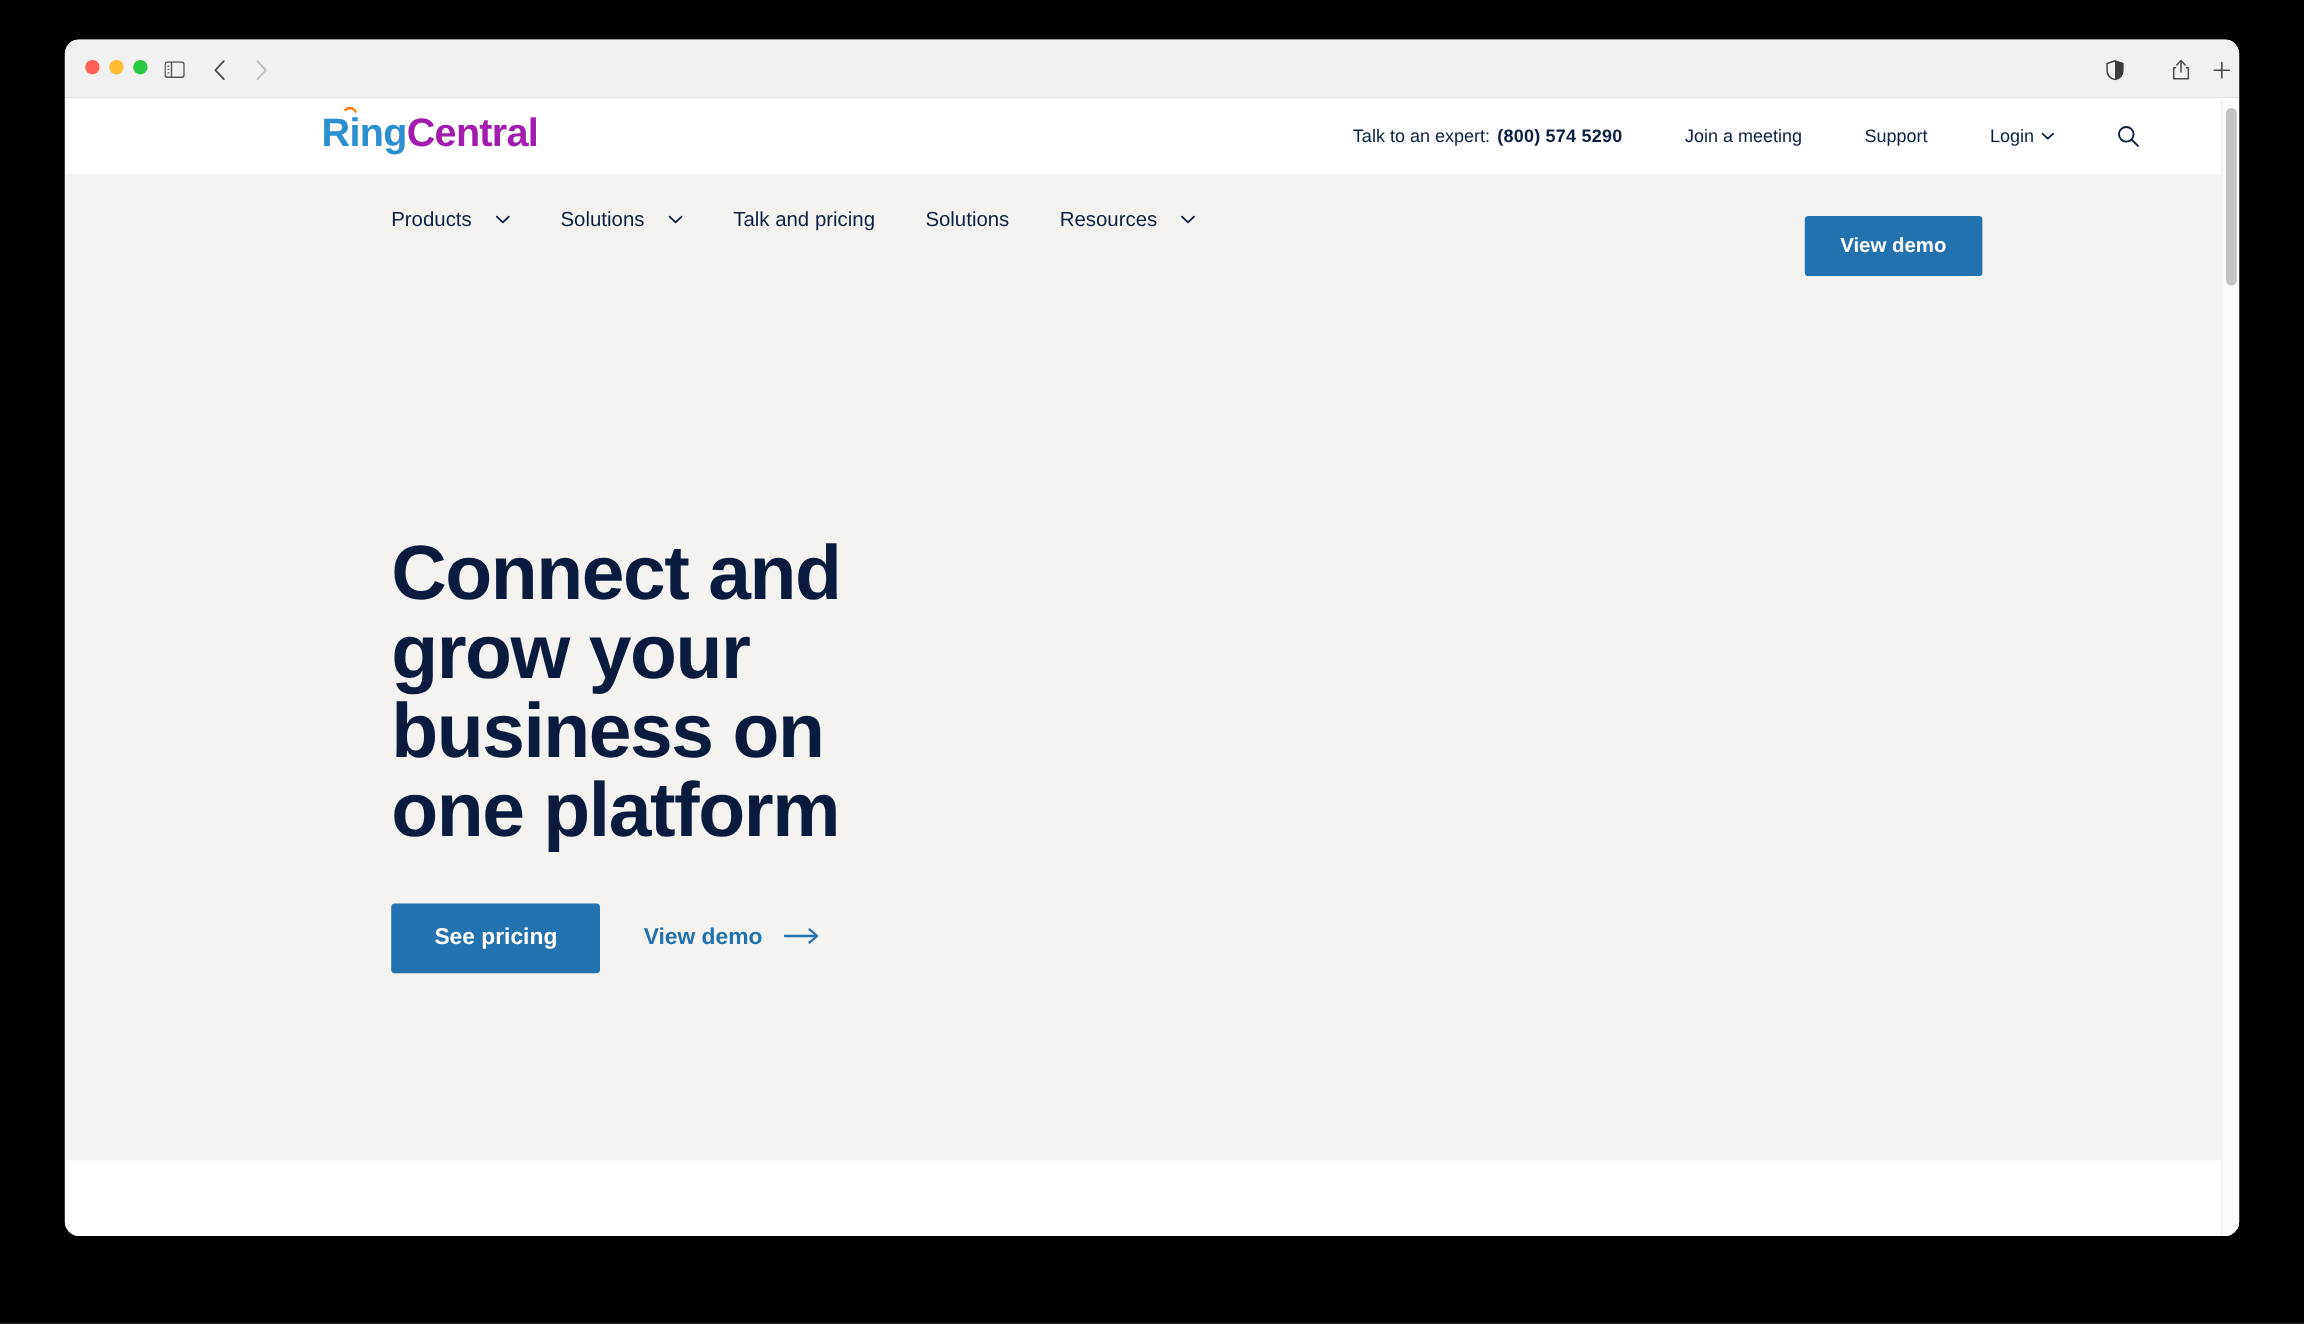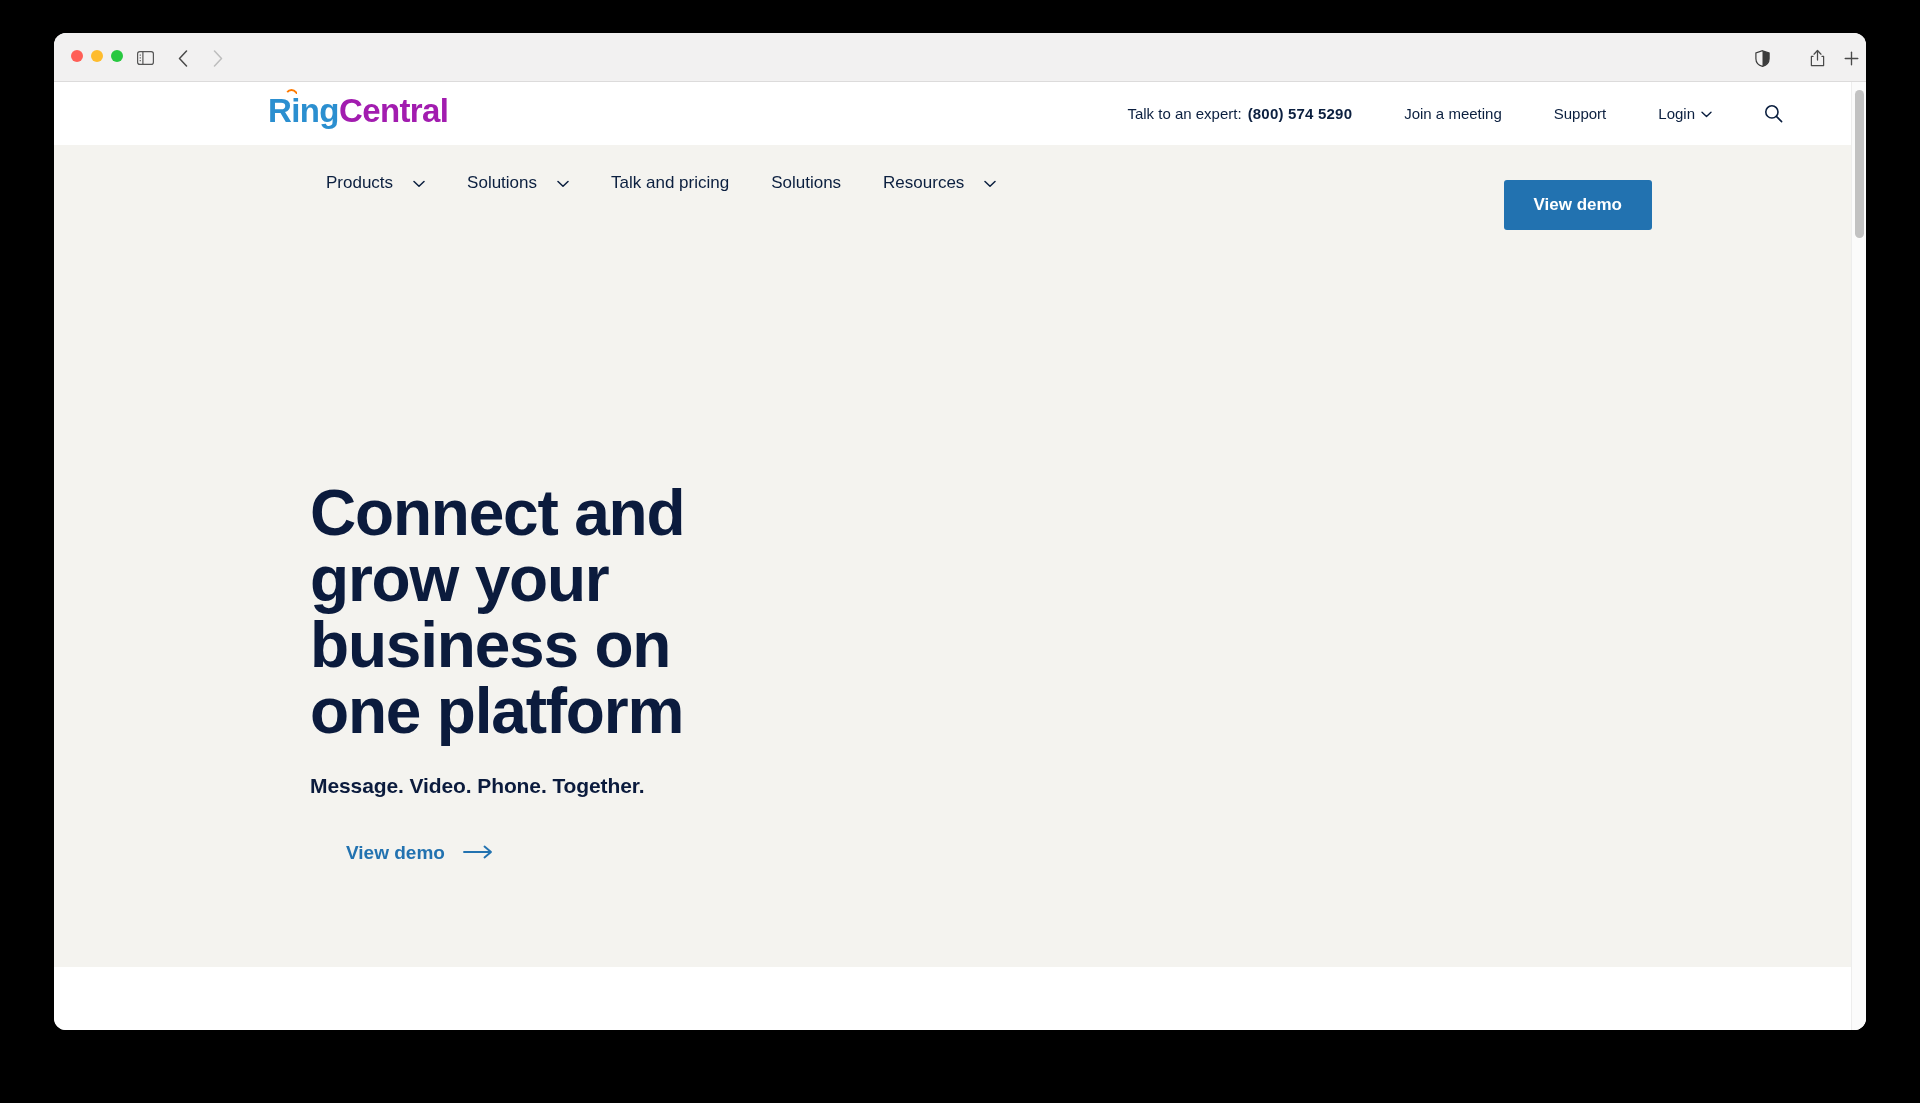--- a/index.html
+++ b/index.html
@@ -148,23 +148,22 @@
     color:#ffffff;
     font-size:17px; font-weight:700;
     padding:15px 30px;
     border-radius:3px;
     border:none;
     white-space:nowrap;
     font-family:"Liberation Sans", sans-serif;
   }
 
   #hero-content{
-    position:absolute; left:256px; top:300px;
+    position:absolute; left:272px; top:300px;
     width:700px;
-    margin-top:36px;
   }
   #hero-title{
     font-size:64px;
     line-height:1.03;
     font-weight:700;
     color:#0b1b3d;
     letter-spacing:-1.2px;
     max-width:480px;
   }
   #hero-subtitle{
@@ -353,23 +352,23 @@
             </span>
           </span>
 
         </div>
 
         <button id="view-demo-button">View demo</button>
       </div>
 
       <div id="hero-content">
         <h1 id="hero-title">Connect and grow your business on one platform</h1>
-        <p id="hero-subtitle">Message. Video. Phone. Together.</p>
 
         <div id="hero-ctas">
+          <button id="see-pricing-button">See pricing</button>
           <a id="view-demo-link" href="#">
             <span>View demo</span>
             <span>
               <svg width="30" height="14" viewBox="0 0 30 14" fill="none" stroke="#2272b0" stroke-width="1.9" stroke-linecap="round" stroke-linejoin="round">
                 <line x1="1" y1="7" x2="27" y2="7"></line>
                 <polyline points="21.5,1.5 28,7 21.5,12.5"></polyline>
               </svg>
             </span>
           </a>
         </div>

